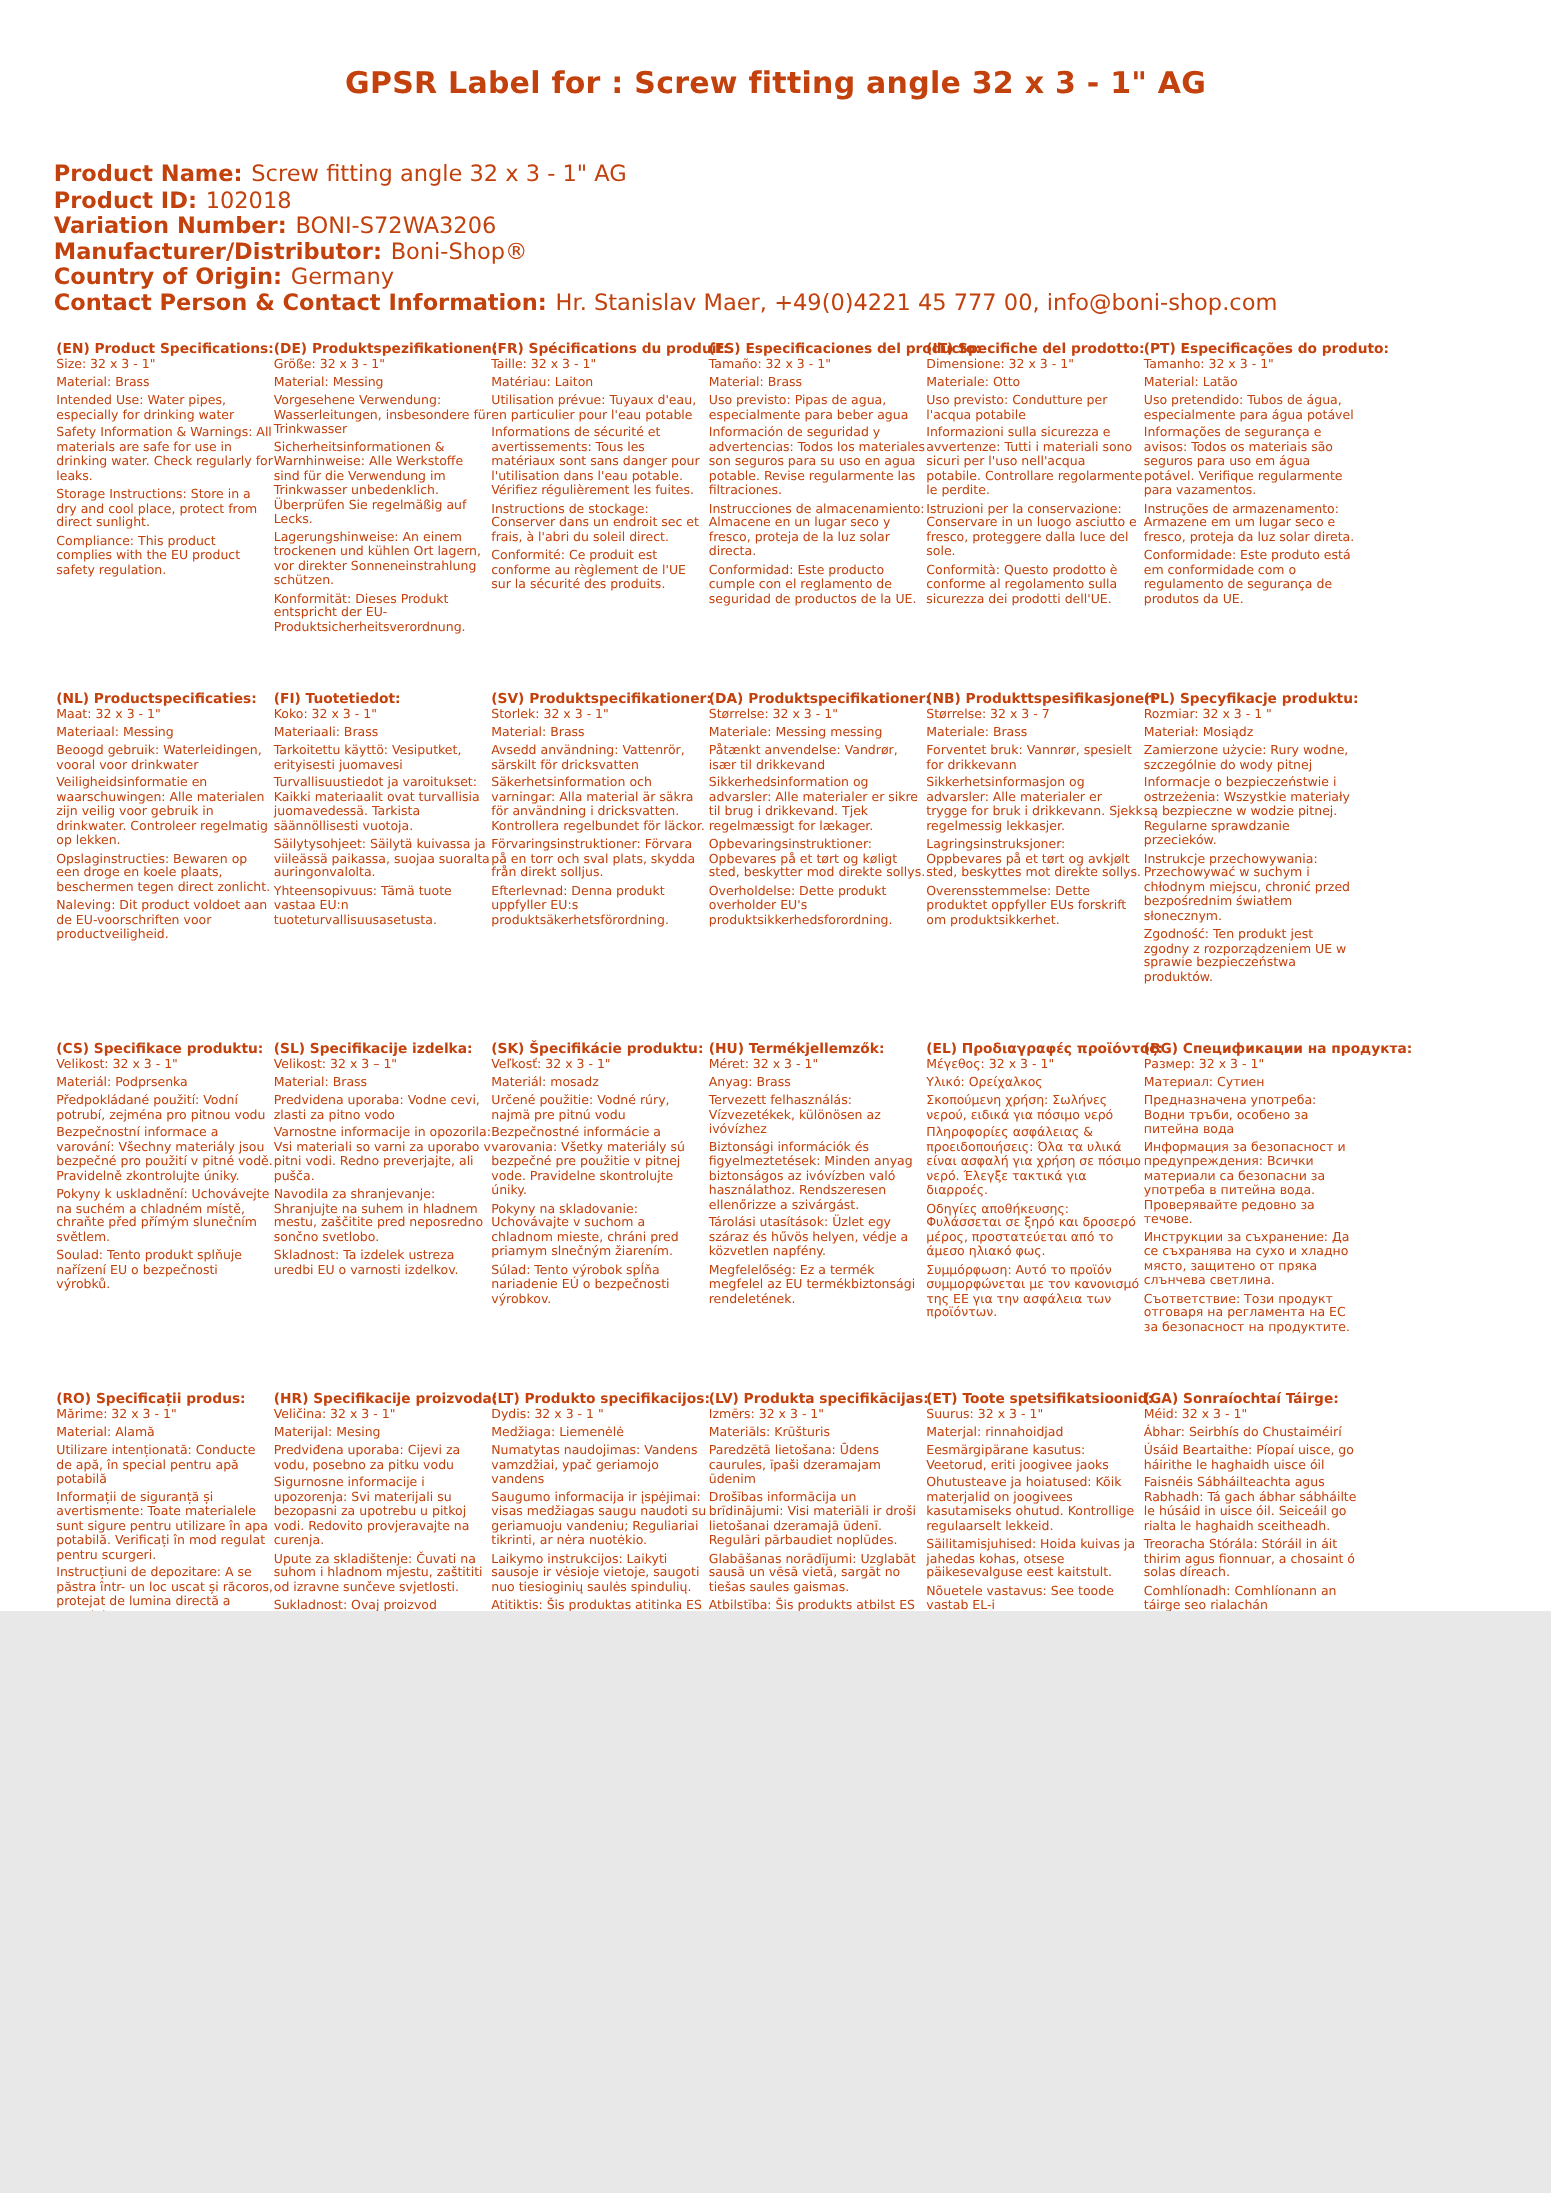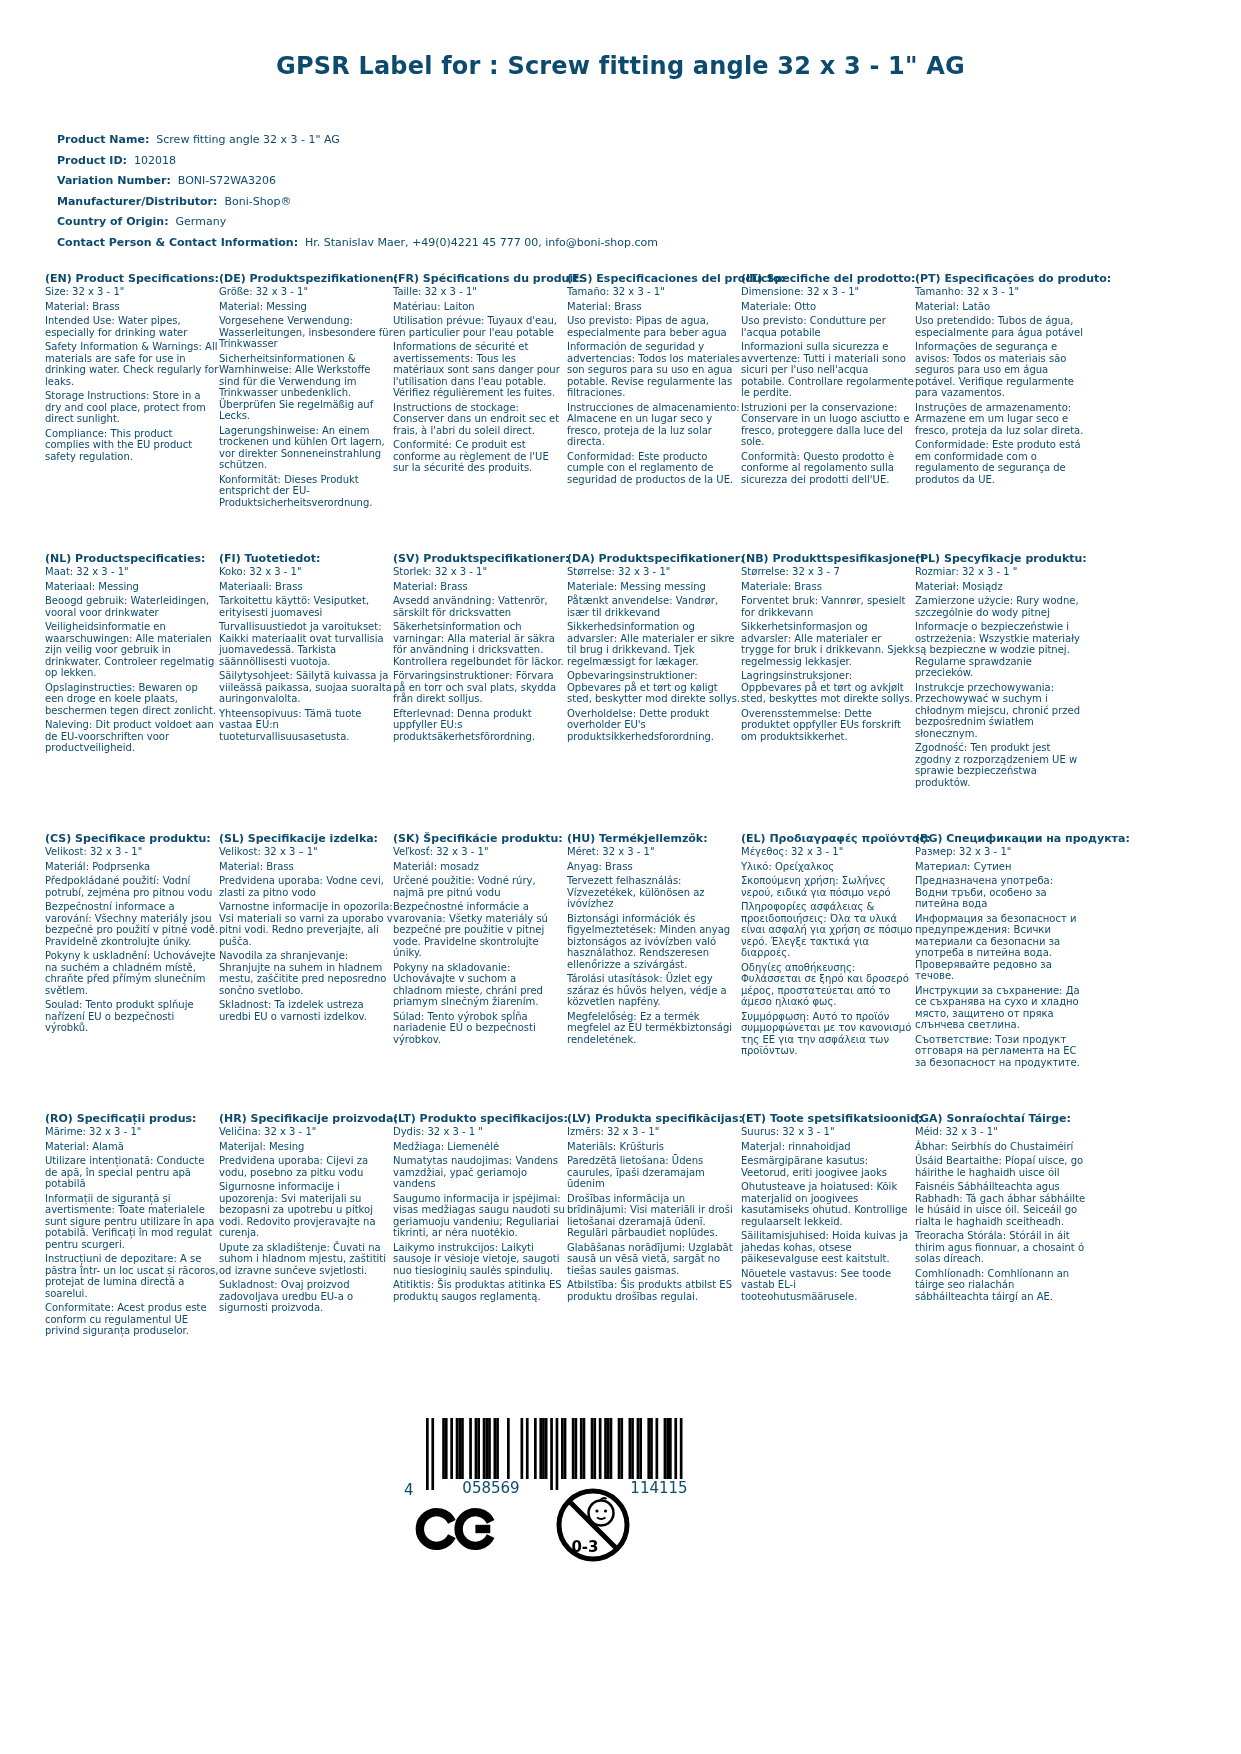--- a/index.html
+++ b/index.html
@@ -1,25 +1,25 @@
 <!DOCTYPE html>
 <html><head>
 <meta charset="utf-8">
 <style>
   html,body { margin:0; padding:0; background:#e8e8e8; }
   .page {
-    position:relative; width:1241px; height:1754px; margin:0 auto;
-    background:#ffffff; color:#0c4a6e; font-family:"DejaVu Sans", sans-serif;
+    position:relative; width:1241px; height:1289px; margin:0 auto;
+    background:#ffffff; color:#c2410c; font-family:"DejaVu Sans", sans-serif;
     overflow:hidden;
   }
   .title {
     position:absolute; top:52px; left:0; width:100%; margin:0;
     text-align:center; font-size:24px; font-weight:bold; letter-spacing:0.2px;
   }
-  .product-info { position:absolute; top:130px; left:57px; font-size:11px; line-height:20.5px; }
+  .product-info { position:absolute; top:130px; left:43px; font-size:18px; line-height:20.5px; }
   .pi-row { white-space:nowrap; }
   .pi-label { font-weight:bold; }
   .pi-value { margin-left:7px; }
   .specs-grid {
     position:absolute; top:272px; left:45px; width:1152px;
     display:grid; grid-template-columns:repeat(6,174px); 
     grid-auto-rows:280px;
   }
   .spec-cell { overflow:visible; }
   .spec-heading { font-size:11px; line-height:13px; font-weight:bold; white-space:nowrap; }

